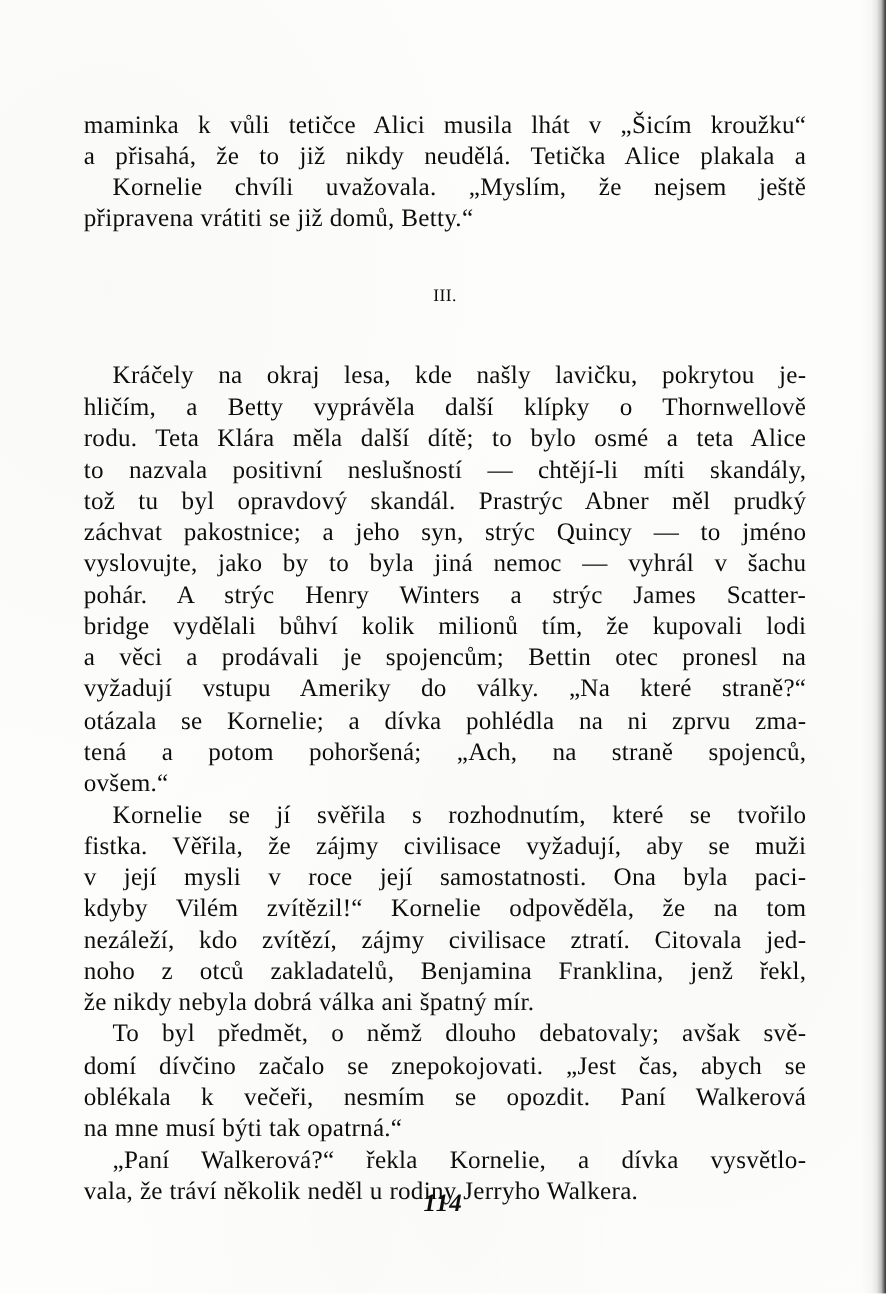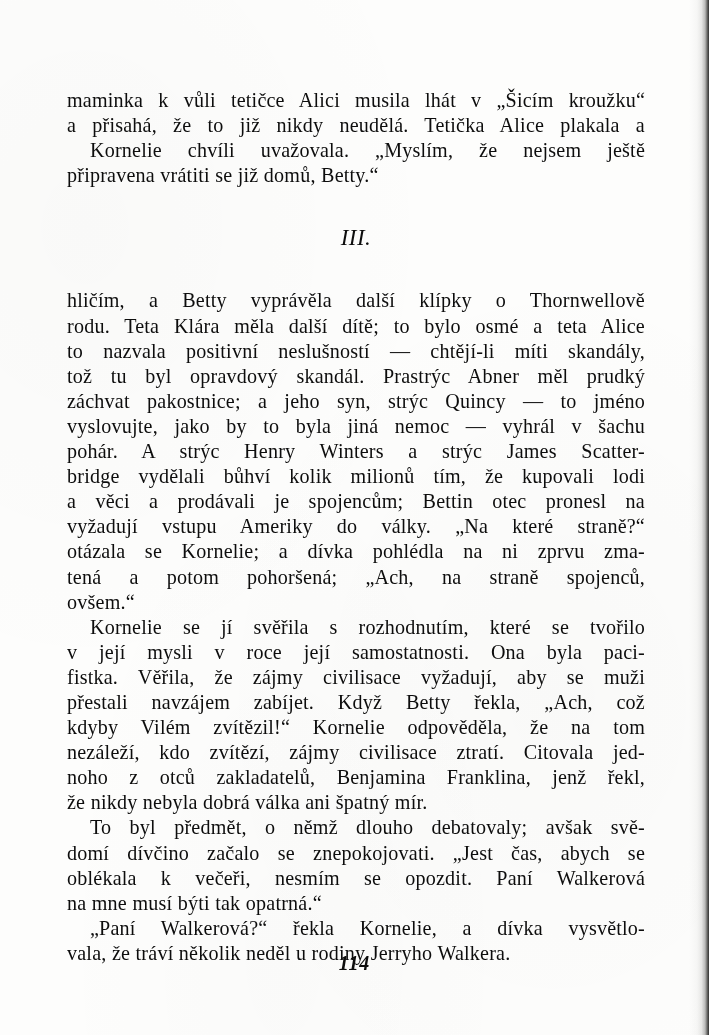--- a/index.html
+++ b/index.html
@@ -74,25 +74,24 @@
   }
   .ln.last {
     text-align-last: left;
   }
   .ln.indent {
     text-indent: 23px;
   }
 
   .chapter-heading {
     margin: 0;
-    font-size: 23px;
+    font-size: 14px;
     line-height: 25.1px;
     text-align: center;
     letter-spacing: 0.02em;
-    font-style: italic;
   }
 
   .spacer-before-heading { height: 37px; }
   .spacer-after-heading  { height: 38px; }
 
   .page-number {
     position: absolute;
     left: 0;
     right: 0;
     top: 952px;
@@ -122,40 +121,40 @@
     <p class="para">
       <span class="ln indent">Kornelie chvíli uvažovala. „Myslím, že nejsem ještě</span>
       <span class="ln last">připravena vrátiti se již domů, Betty.“</span>
     </p>
 
     <div class="spacer-before-heading"></div>
     <p class="chapter-heading">III.</p>
     <div class="spacer-after-heading"></div>
 
     <p class="para">
+      <span class="ln indent">Kráčely na okraj lesa, kde našly lavičku, pokrytou je-</span>
       <span class="ln">hličím, a Betty vyprávěla další klípky o Thornwellově</span>
       <span class="ln">rodu. Teta Klára měla další dítě; to bylo osmé a teta Alice</span>
       <span class="ln">to nazvala positivní neslušností — chtějí-li míti skandály,</span>
       <span class="ln">tož tu byl opravdový skandál. Prastrýc Abner měl prudký</span>
       <span class="ln">záchvat pakostnice; a jeho syn, strýc Quincy — to jméno</span>
       <span class="ln">vyslovujte, jako by to byla jiná nemoc — vyhrál v šachu</span>
       <span class="ln">pohár. A strýc Henry Winters a strýc James Scatter-</span>
       <span class="ln">bridge vydělali bůhví kolik milionů tím, že kupovali lodi</span>
       <span class="ln">a věci a prodávali je spojencům; Bettin otec pronesl na</span>
       <span class="ln">vyžadují vstupu Ameriky do války. „Na které straně?“</span>
       <span class="ln">otázala se Kornelie; a dívka pohlédla na ni zprvu zma-</span>
       <span class="ln">tená a potom pohoršená; „Ach, na straně spojenců,</span>
       <span class="ln last">ovšem.“</span>
     </p>
 
     <p class="para">
       <span class="ln indent">Kornelie se jí svěřila s rozhodnutím, které se tvořilo</span>
+      <span class="ln">fistka. Věřila, že zájmy civilisace vyžadují, aby se muži</span>
       <span class="ln">v její mysli v roce její samostatnosti. Ona byla paci-</span>
-      <span class="ln">fistka. Věřila, že zájmy civilisace vyžadují, aby se muži</span>
-      <span class="ln">přestali navzájem zabíjet. Když Betty řekla, „Ach, což</span>
       <span class="ln">kdyby Vilém zvítězil!“ Kornelie odpověděla, že na tom</span>
       <span class="ln">nezáleží, kdo zvítězí, zájmy civilisace ztratí. Citovala jed-</span>
       <span class="ln">noho z otců zakladatelů, Benjamina Franklina, jenž řekl,</span>
       <span class="ln last">že nikdy nebyla dobrá válka ani špatný mír.</span>
     </p>
 
     <p class="para">
       <span class="ln indent">To byl předmět, o němž dlouho debatovaly; avšak svě-</span>
       <span class="ln">domí dívčino začalo se znepokojovati. „Jest čas, abych se</span>
       <span class="ln">oblékala k večeři, nesmím se opozdit. Paní Walkerová</span>

